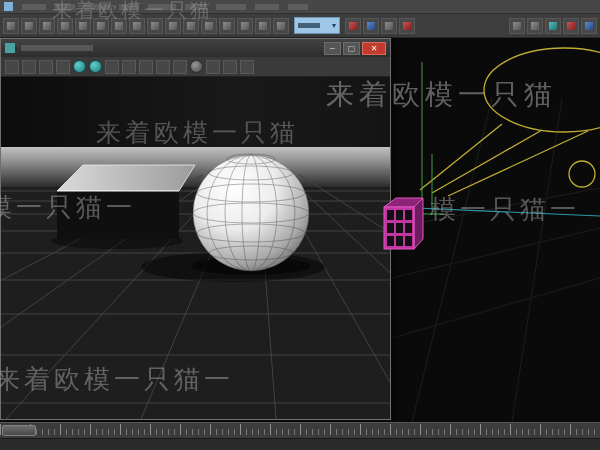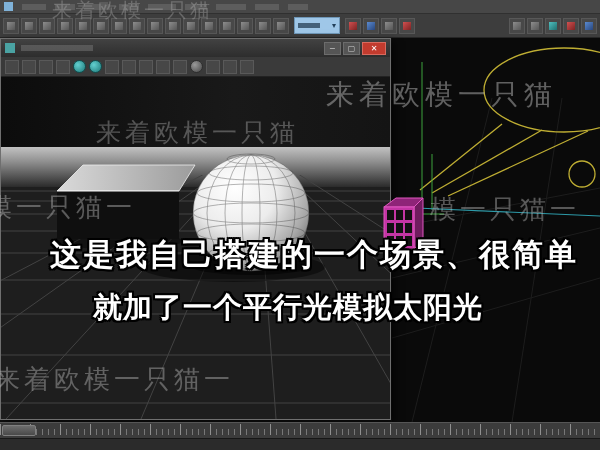--- a/index.html
+++ b/index.html
@@ -286,18 +286,14 @@
   </div>
   <div class="statusbar"></div>
 
   <span class="wm wm1">来着欧模一只猫</span>
   <span class="wm wm2">来着欧模一只猫</span>
   <span class="wm wm3">来着欧模一只猫</span>
   <span class="wm wm4">模一只猫一</span>
   <span class="wm wm5">模一只猫一</span>
   <span class="wm wm6">来着欧模一只猫一</span>
 
-  <div class="subs">
-    <div class="sub1">这是我自己搭建的一个场景、很简单</div>
-    <div class="sub2">就加了一个平行光模拟太阳光</div>
-  </div>
 
 </div>
 
 </body></html>

